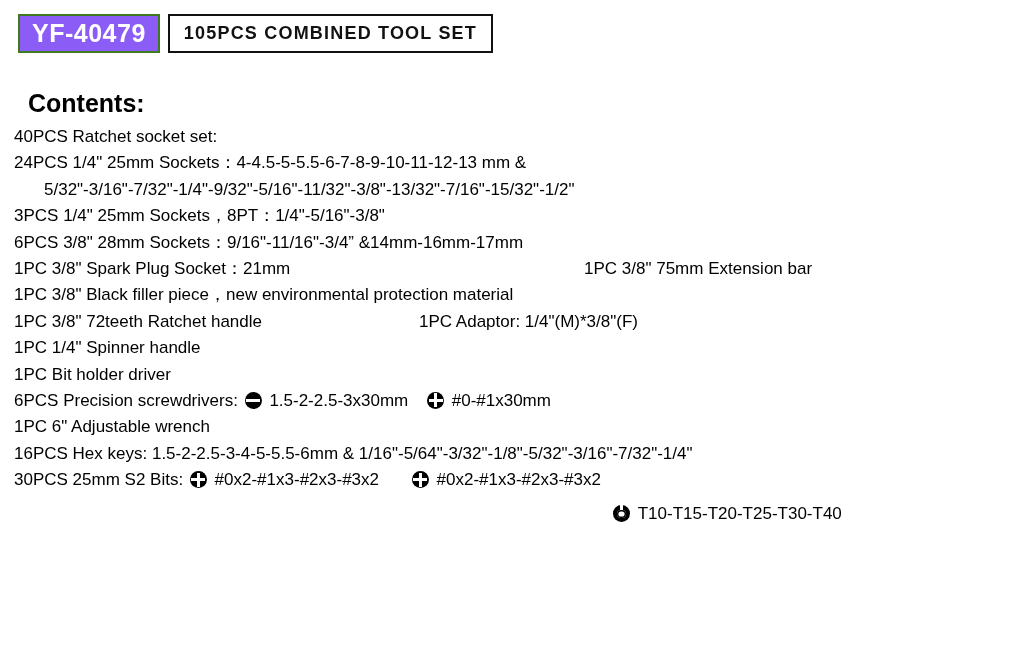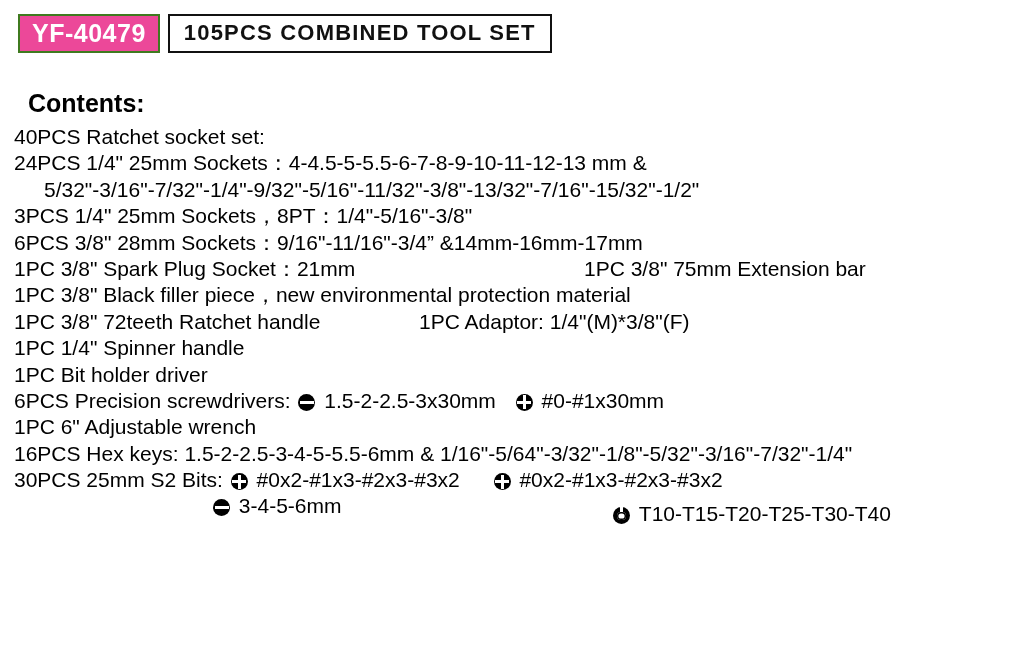--- a/index.html
+++ b/index.html
@@ -22,57 +22,57 @@
     box-sizing: border-box;
   }
 
   
   .header {
     display: flex;
     align-items: stretch;
     margin: 14px 0 0 18px;
   }
   .sku-badge {
-    background: #ec4899;
+    background: #8b5cf6;
     border: 2px solid #3f7a1f;
     color: #ffffff;
     font-size: 25px;
     font-weight: bold;
     letter-spacing: 0.5px;
     padding: 3px 12px 4px 12px;
     line-height: 1.12;
     display: flex;
     align-items: center;
     font-family: "Liberation Sans", sans-serif;
   }
   .title-box {
     border: 2px solid #111111;
     margin-left: 8px;
     padding: 3px 14px 4px 14px;
-    font-size: 22px;
+    font-size: 18px;
     font-weight: bold;
     letter-spacing: 1.2px;
     color: #111111;
     display: flex;
     align-items: center;
     line-height: 1.12;
     font-family: "Liberation Sans", sans-serif;
   }
 
   
   .contents-heading {
     margin: 36px 0 6px 28px;
     font-size: 25px;
     font-weight: bold;
     color: #000000;
   }
 
   .lines {
     margin: 0 0 0 14px;
-    font-size: 21px;
+    font-size: 17px;
     line-height: 26.4px;
     color: #000000;
     white-space: nowrap;
   }
   .line {
     position: relative;
     height: 26.4px;
     white-space: nowrap;
   }
   .line .seg {
@@ -224,24 +224,20 @@
 
     <div class="line">
       <span class="seg">30PCS 25mm S2 Bits:</span>
       <span class="bit phillips"></span>
       <span class="seg">#0x2-#1x3-#2x3-#3x2</span>
       <span class="bit phillips" style="margin-left:28px;"></span>
       <span class="seg">#0x2-#1x3-#2x3-#3x2</span>
     </div>
 
     <div class="line">
-      <span class="seg indent-2">
-        <span class="bit flat"></span>
-        <span class="seg">3-4-5-6mm</span>
-      </span>
       <span class="seg col-at-570b">
         <span class="bit torx"></span>
         <span class="seg">T10-T15-T20-T25-T30-T40</span>
       </span>
     </div>
 
   </div>
 </div>
 
 </body></html>

